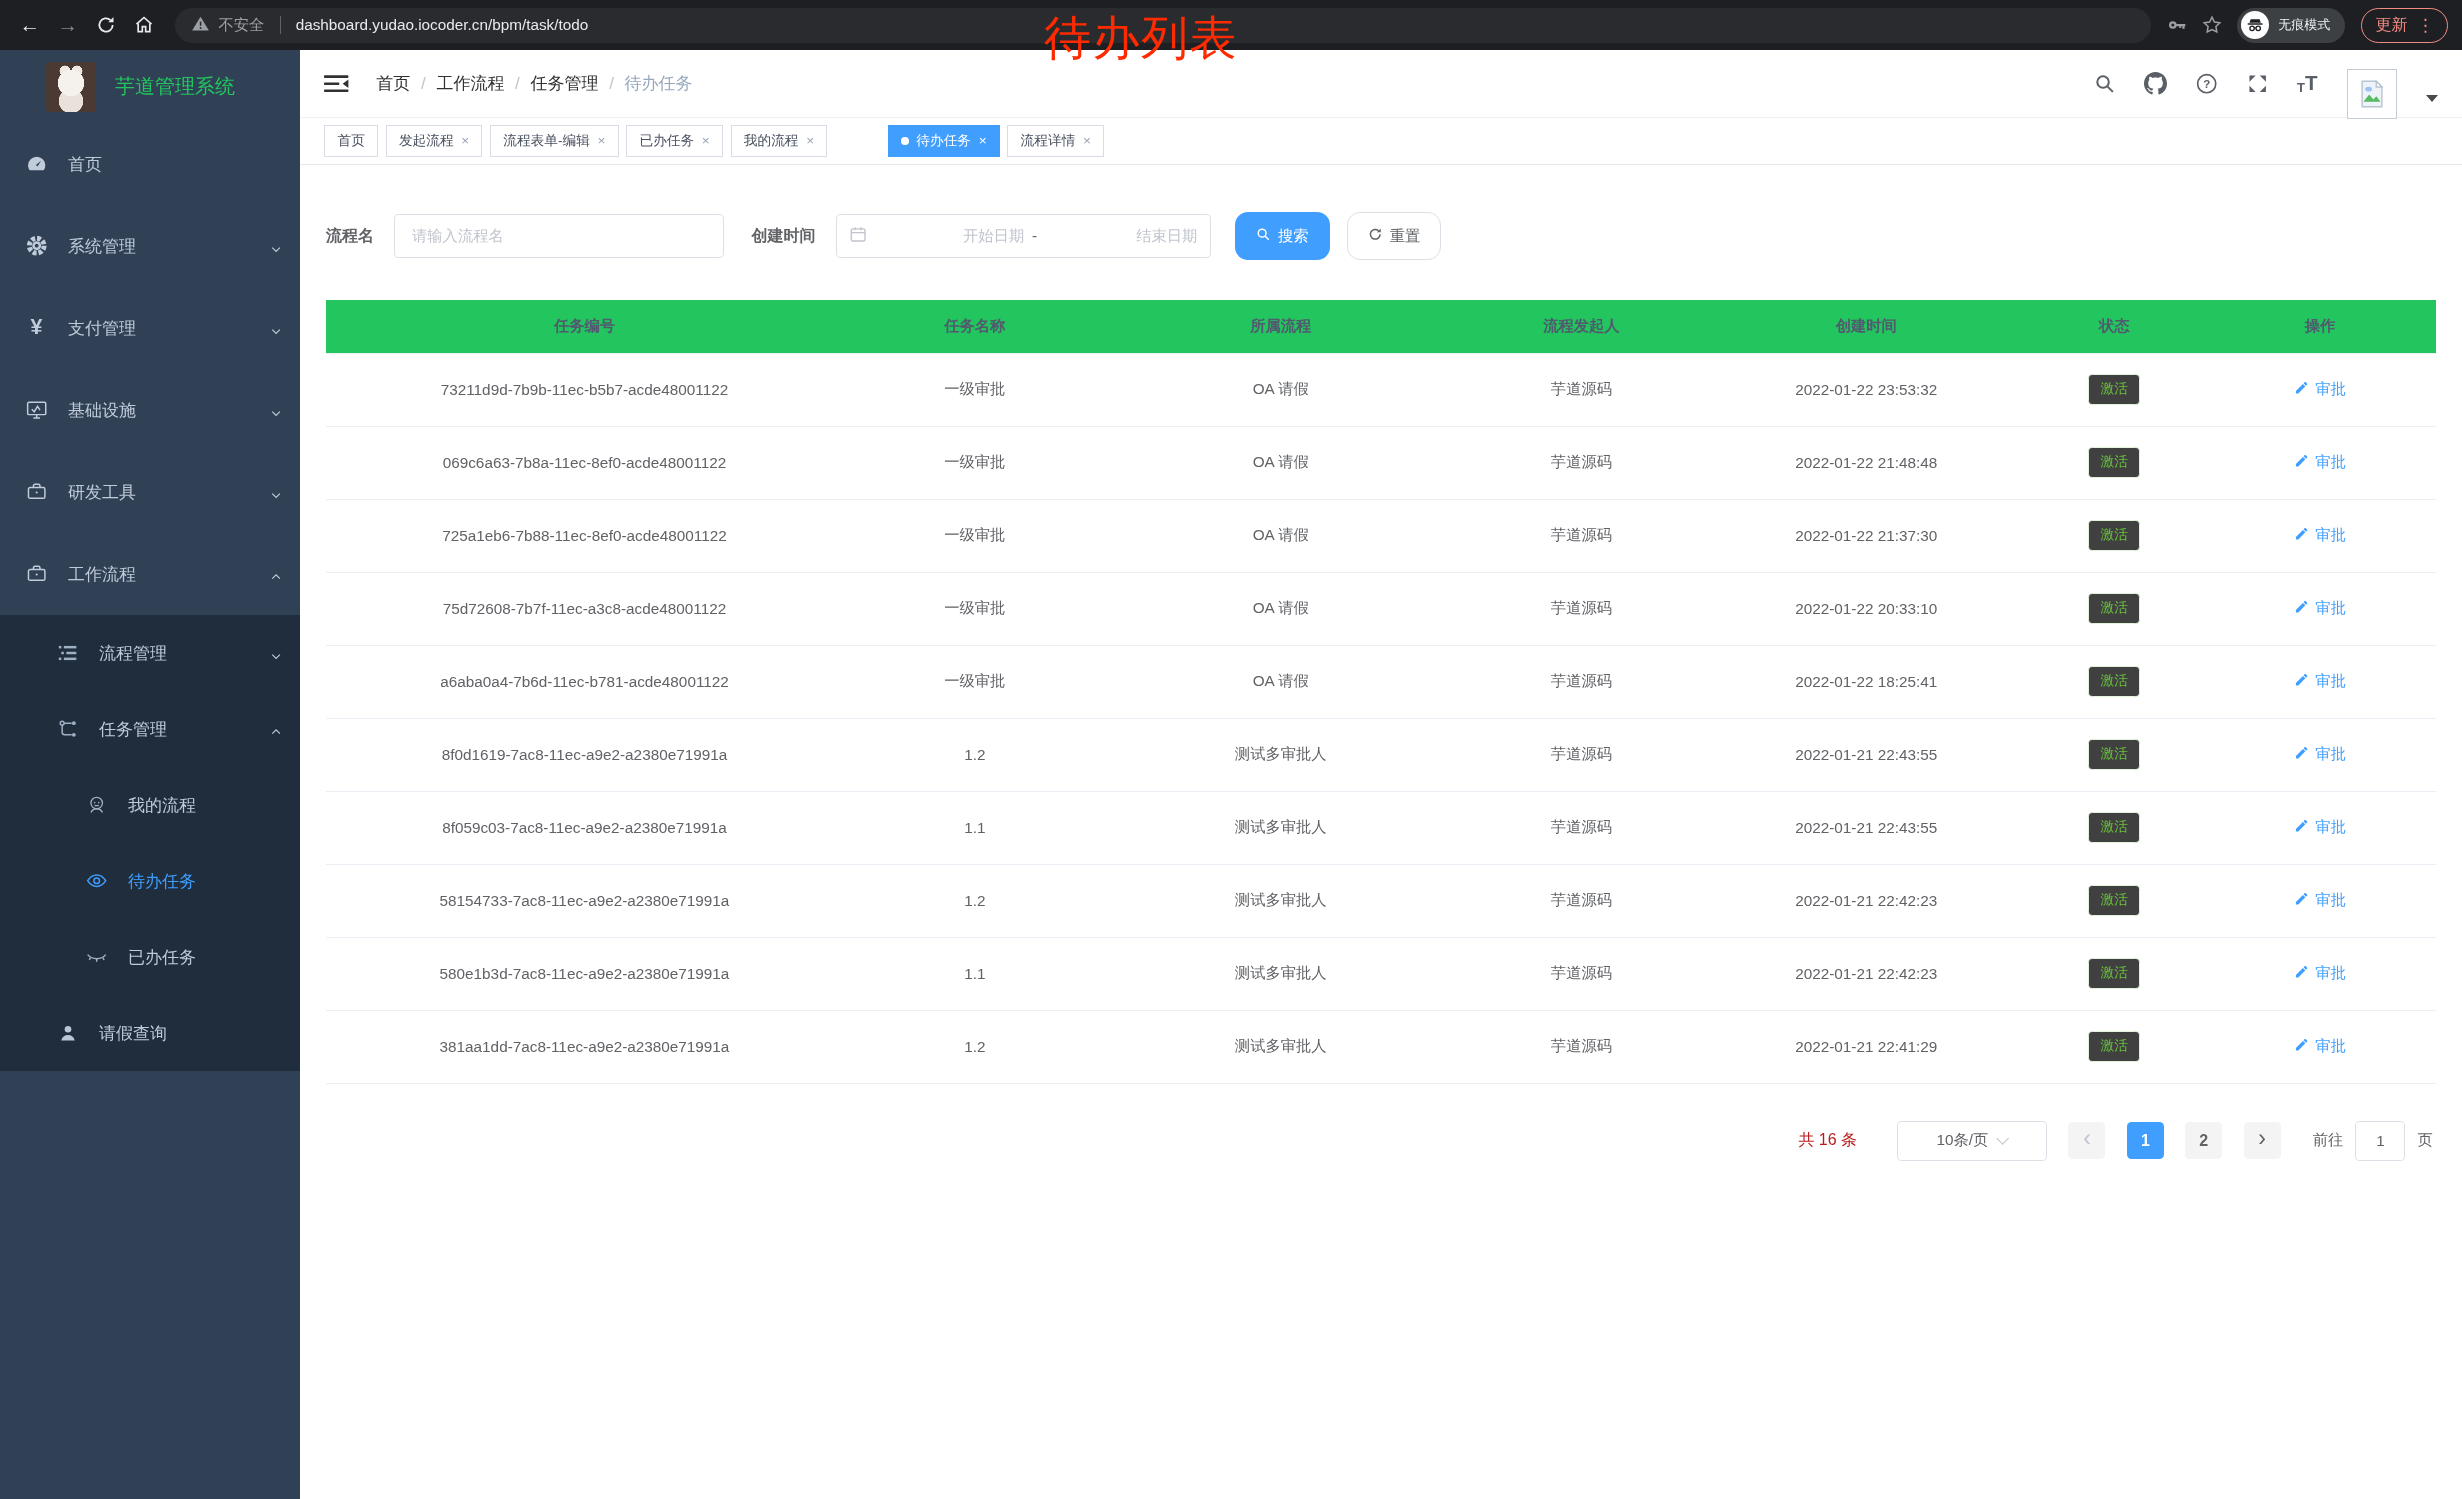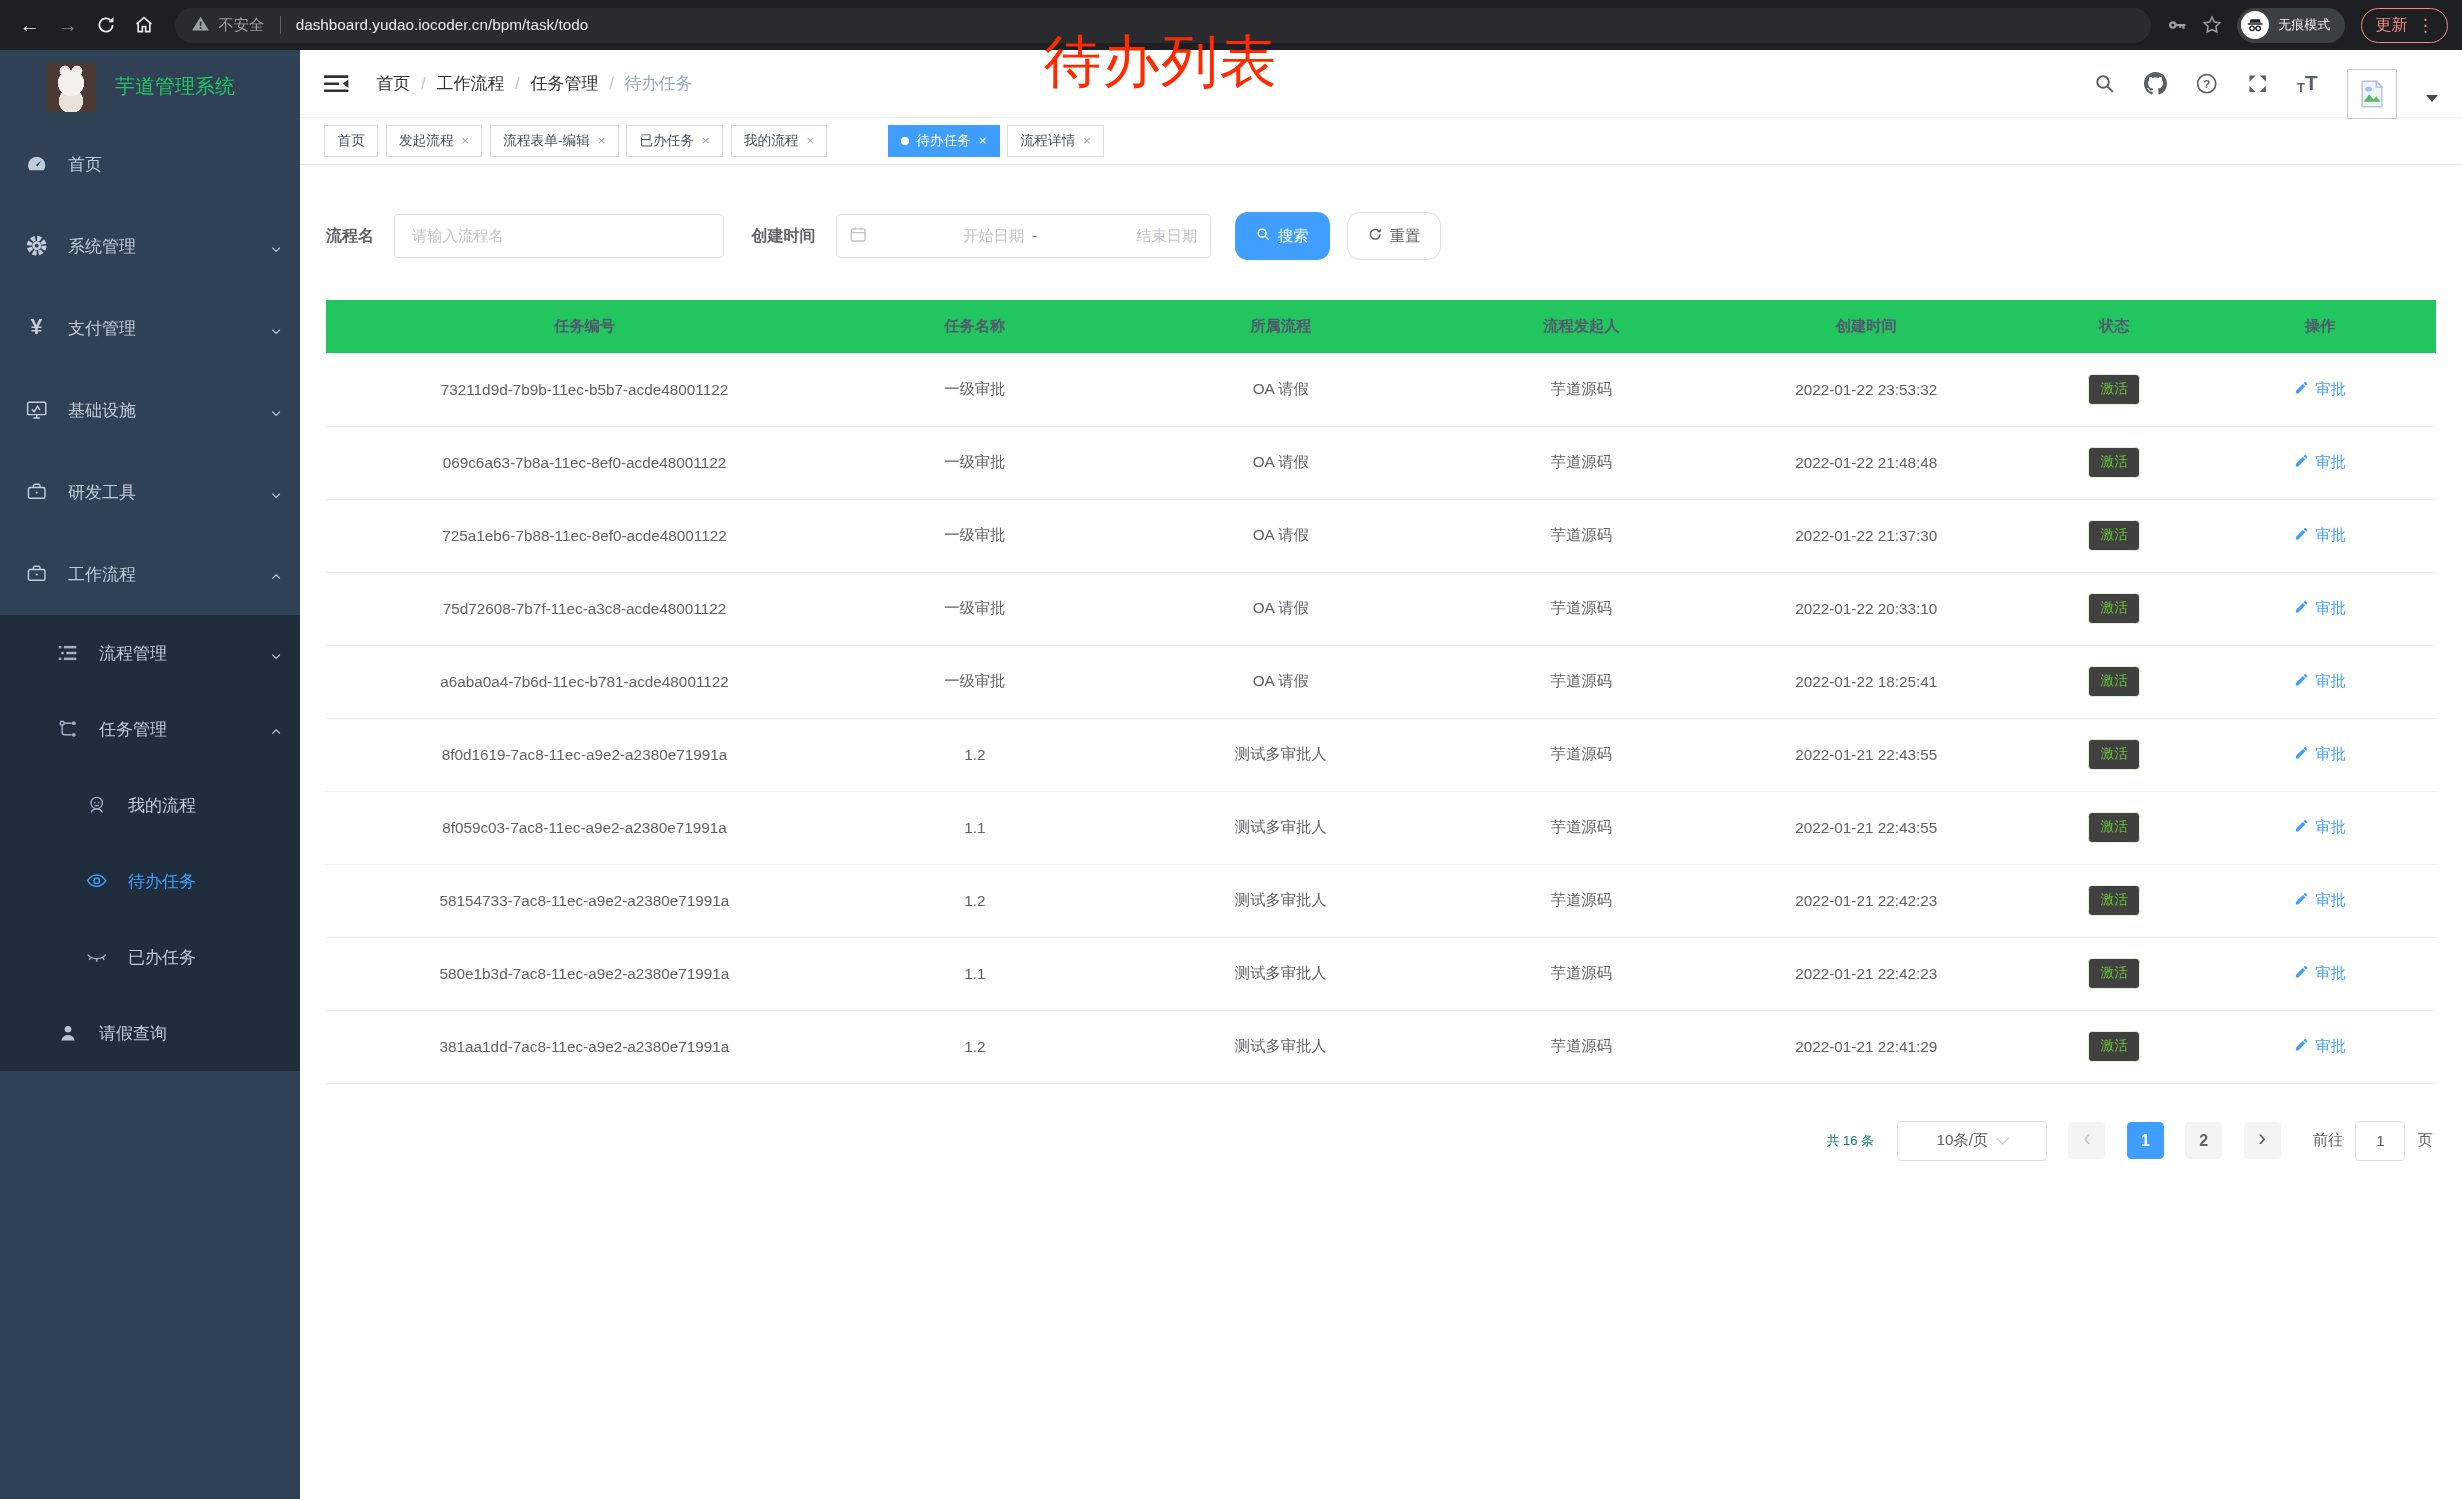--- a/index.html
+++ b/index.html
@@ -16,21 +16,21 @@
   .omni-sep{width:0.8px;height:18.3px;background:#5f6368;margin:0 6.1px}
   .omni-url{color:#e8eaed;font-size:15.3px;white-space:nowrap;overflow:hidden}
   .chrome-right{display:flex;align-items:center;gap:15.3px}
   .incog-pill{height:35px;background:#3c4043;border-radius:17.5px;display:flex;align-items:center;gap:9.2px;padding:0 15.3px 0 3.8px}
   .incog-circle{width:28px;height:28px;border-radius:50%;background:#fff;display:flex;align-items:center;justify-content:center}
   .incog-label{color:#f1f3f4;font-size:13px;white-space:nowrap}
   .update-pill{height:35px;border:1.5px solid #f28b82;border-radius:17.5px;color:#f28b82;display:flex;align-items:center;gap:9.2px;padding:0 13.7px;font-size:16px;white-space:nowrap}
   .update-dots{font-size:17px;letter-spacing:0;line-height:1}
 
   
-  .annotation{position:absolute;left:1044px;top:24px;font-size:57px;font-weight:500;letter-spacing:1.5px;z-index:50;pointer-events:none}
+  .annotation{position:absolute;left:1044px;top:7px;font-size:47px;font-weight:500;letter-spacing:1.5px;z-index:50;pointer-events:none}
 
   
   .app{position:absolute;top:50px;left:0;right:0;bottom:0;display:flex}
   .sidebar{width:300px;flex-shrink:0;background:#304156;color:#bfcbd9;overflow:hidden}
   .logo-row{height:73px;display:flex;align-items:center;padding-left:46px;gap:19px}
   .logo-img{width:50px;height:50px;border-radius:3.1px;flex-shrink:0;background:
     radial-gradient(circle at 50% 42%, #f5f1ec 0 34%, transparent 35%),
     radial-gradient(circle at 38% 18%, #efe9e2 0 10%, transparent 11%),
     radial-gradient(circle at 62% 18%, #efe9e2 0 10%, transparent 11%),
     radial-gradient(circle at 50% 78%, #e8e2da 0 26%, transparent 27%),
@@ -86,21 +86,21 @@
 
   
   table.grid{width:100%;border-collapse:collapse;table-layout:fixed}
   .grid th{height:53px;background:#22c55e;color:#515a6e;font-size:15.3px;font-weight:600;text-align:center;border-bottom:0.8px solid #ebeef5}
   .grid td{height:73px;color:#606266;font-size:15.3px;text-align:center;border-bottom:0.8px solid #ebeef5;white-space:nowrap;overflow:hidden}
   .tag-success{display:inline-block;padding:6.1px 11.4px;background:#404040;border:0.8px solid #e1f3d8;color:#67c23a;font-size:13.7px;border-radius:4.6px;line-height:1.2}
   .approve{display:inline-flex;align-items:center;gap:6.1px;color:#409eff;font-size:15.3px;cursor:pointer;text-decoration:none}
 
   
   .pagination{display:flex;align-items:center;justify-content:flex-end;margin-top:37px;padding-right:3.1px}
-  .pg-total{font-size:13px;color:#0f766e;margin-right:23px;white-space:nowrap}
+  .pg-total{font-size:16px;color:#b91c1c;margin-right:40px;white-space:nowrap}
   .pg-size{width:150px;height:40px;border:0.8px solid #dcdfe6;border-radius:4.6px;display:flex;align-items:center;justify-content:center;gap:10px;color:#606266;font-size:15.3px;cursor:pointer}
   .pg-size .sel-chev{width:9.2px;height:9.2px;border-right:1.5px solid #c0c4cc;border-bottom:1.5px solid #c0c4cc;transform:rotate(45deg);margin-top:-4.6px}
   .pg-btn{min-width:37px;height:37px;border-radius:4.6px;background:#f4f4f5;color:#606266;display:flex;align-items:center;justify-content:center;font-size:16px;margin-left:21.4px;cursor:pointer;font-weight:bold}
   .pg-btn.arrow{font-size:23px;font-weight:400;padding-bottom:3.1px}
   .pg-btn.disabled{color:#c0c4cc;cursor:default}
   .pg-btn.active{background:#409eff;color:#fff}
   .pg-goto{font-size:15.3px;color:#606266;margin-left:32px;white-space:nowrap}
   .pg-input{width:50px;height:40px;border:0.8px solid #dcdfe6;border-radius:4.6px;margin:0 12.2px;text-align:center;font-size:15.3px;color:#606266;outline:none;font-family:inherit}
   .pg-unit{font-size:15.3px;color:#606266}
 </style>

